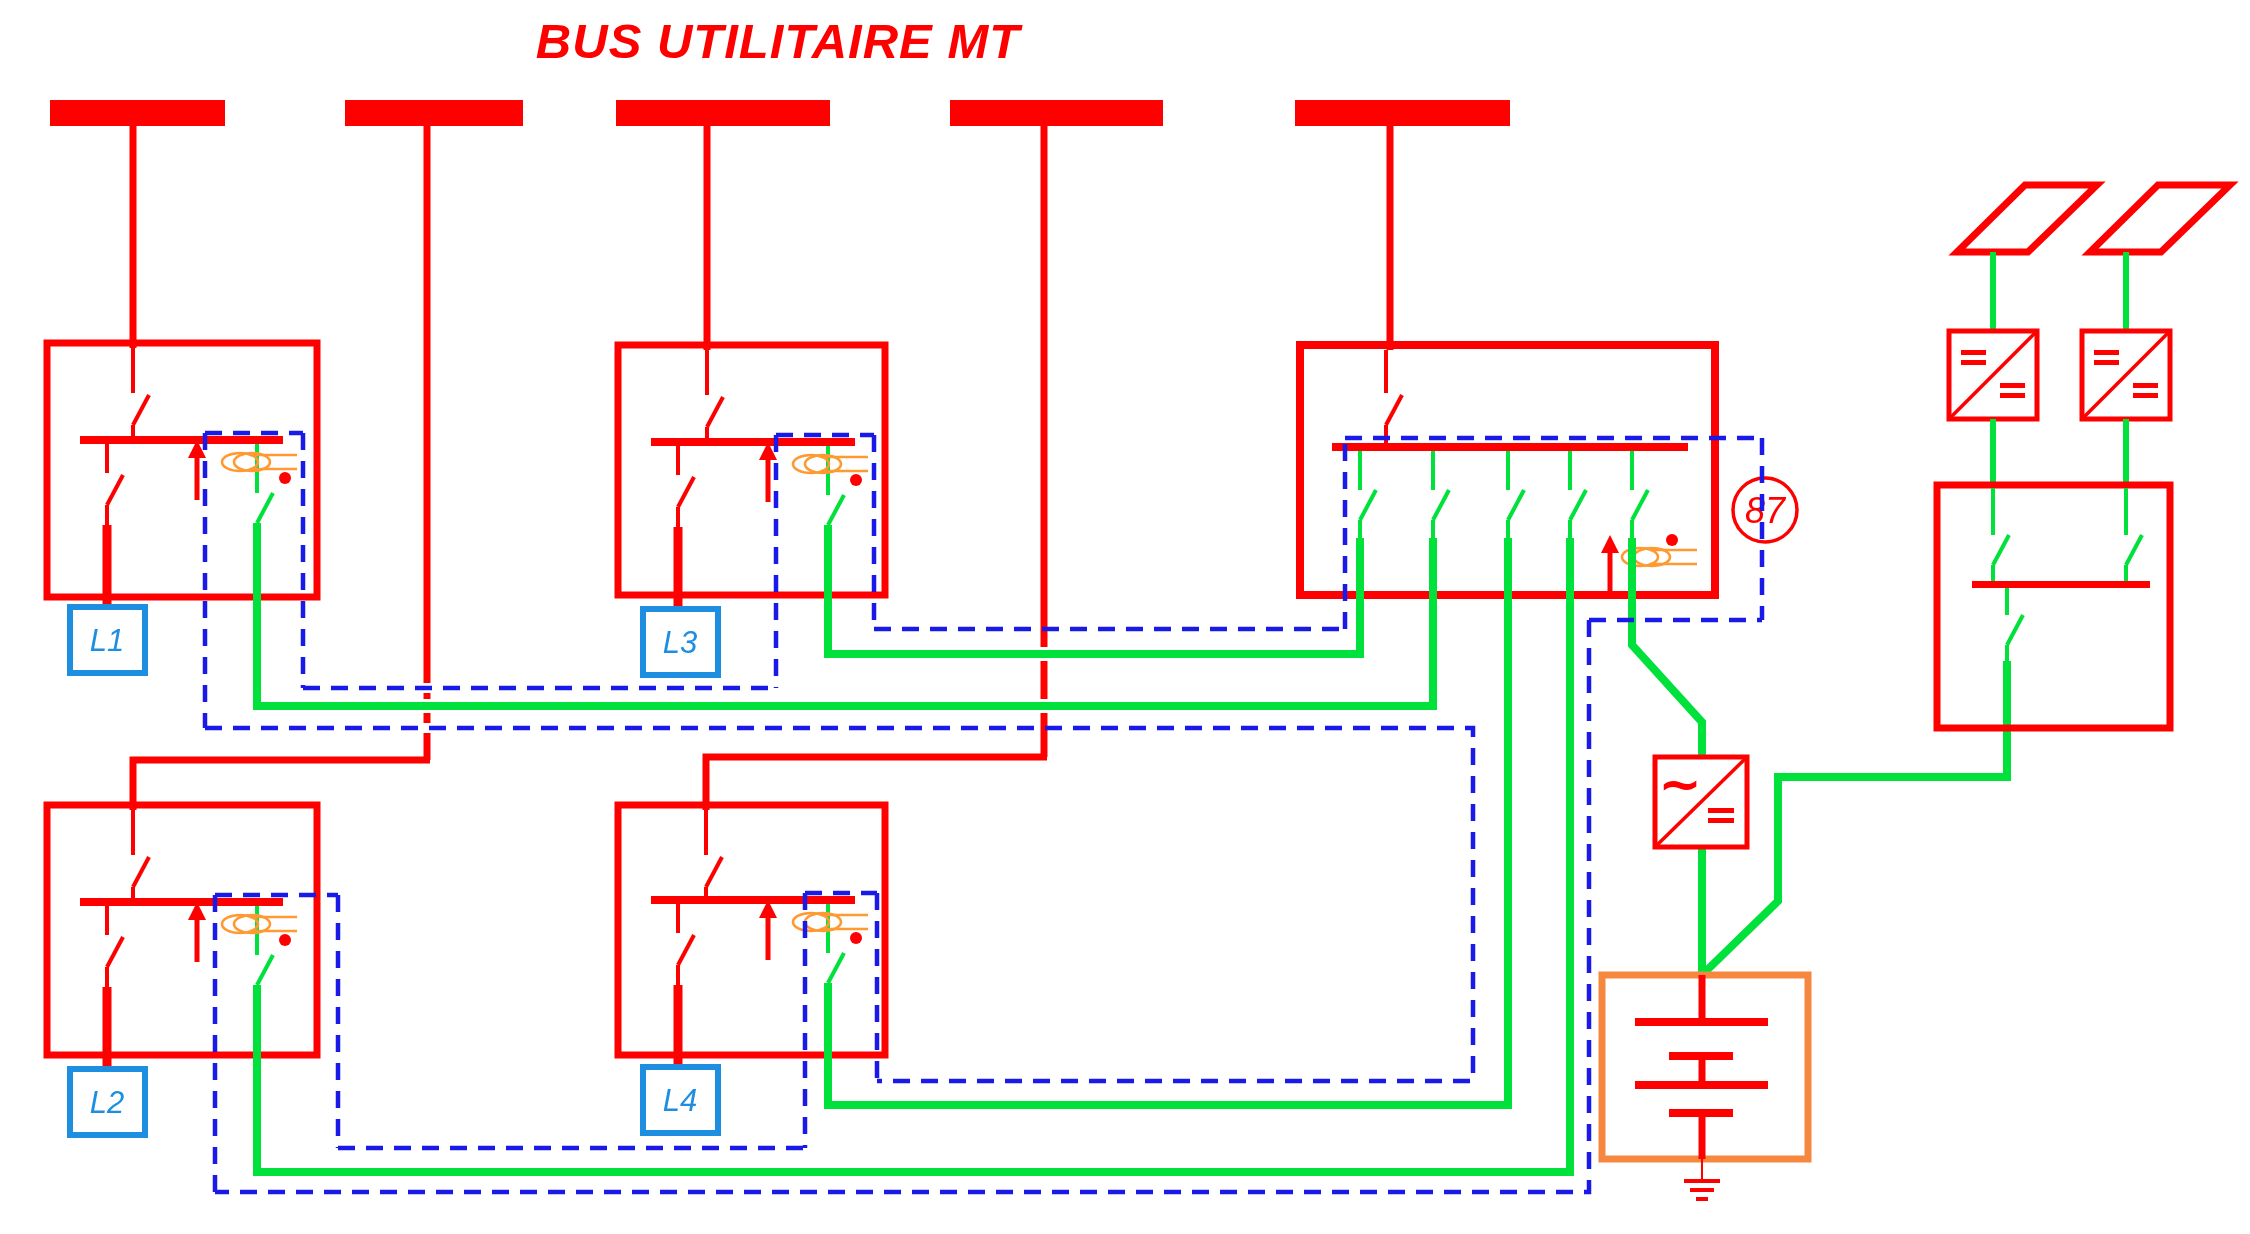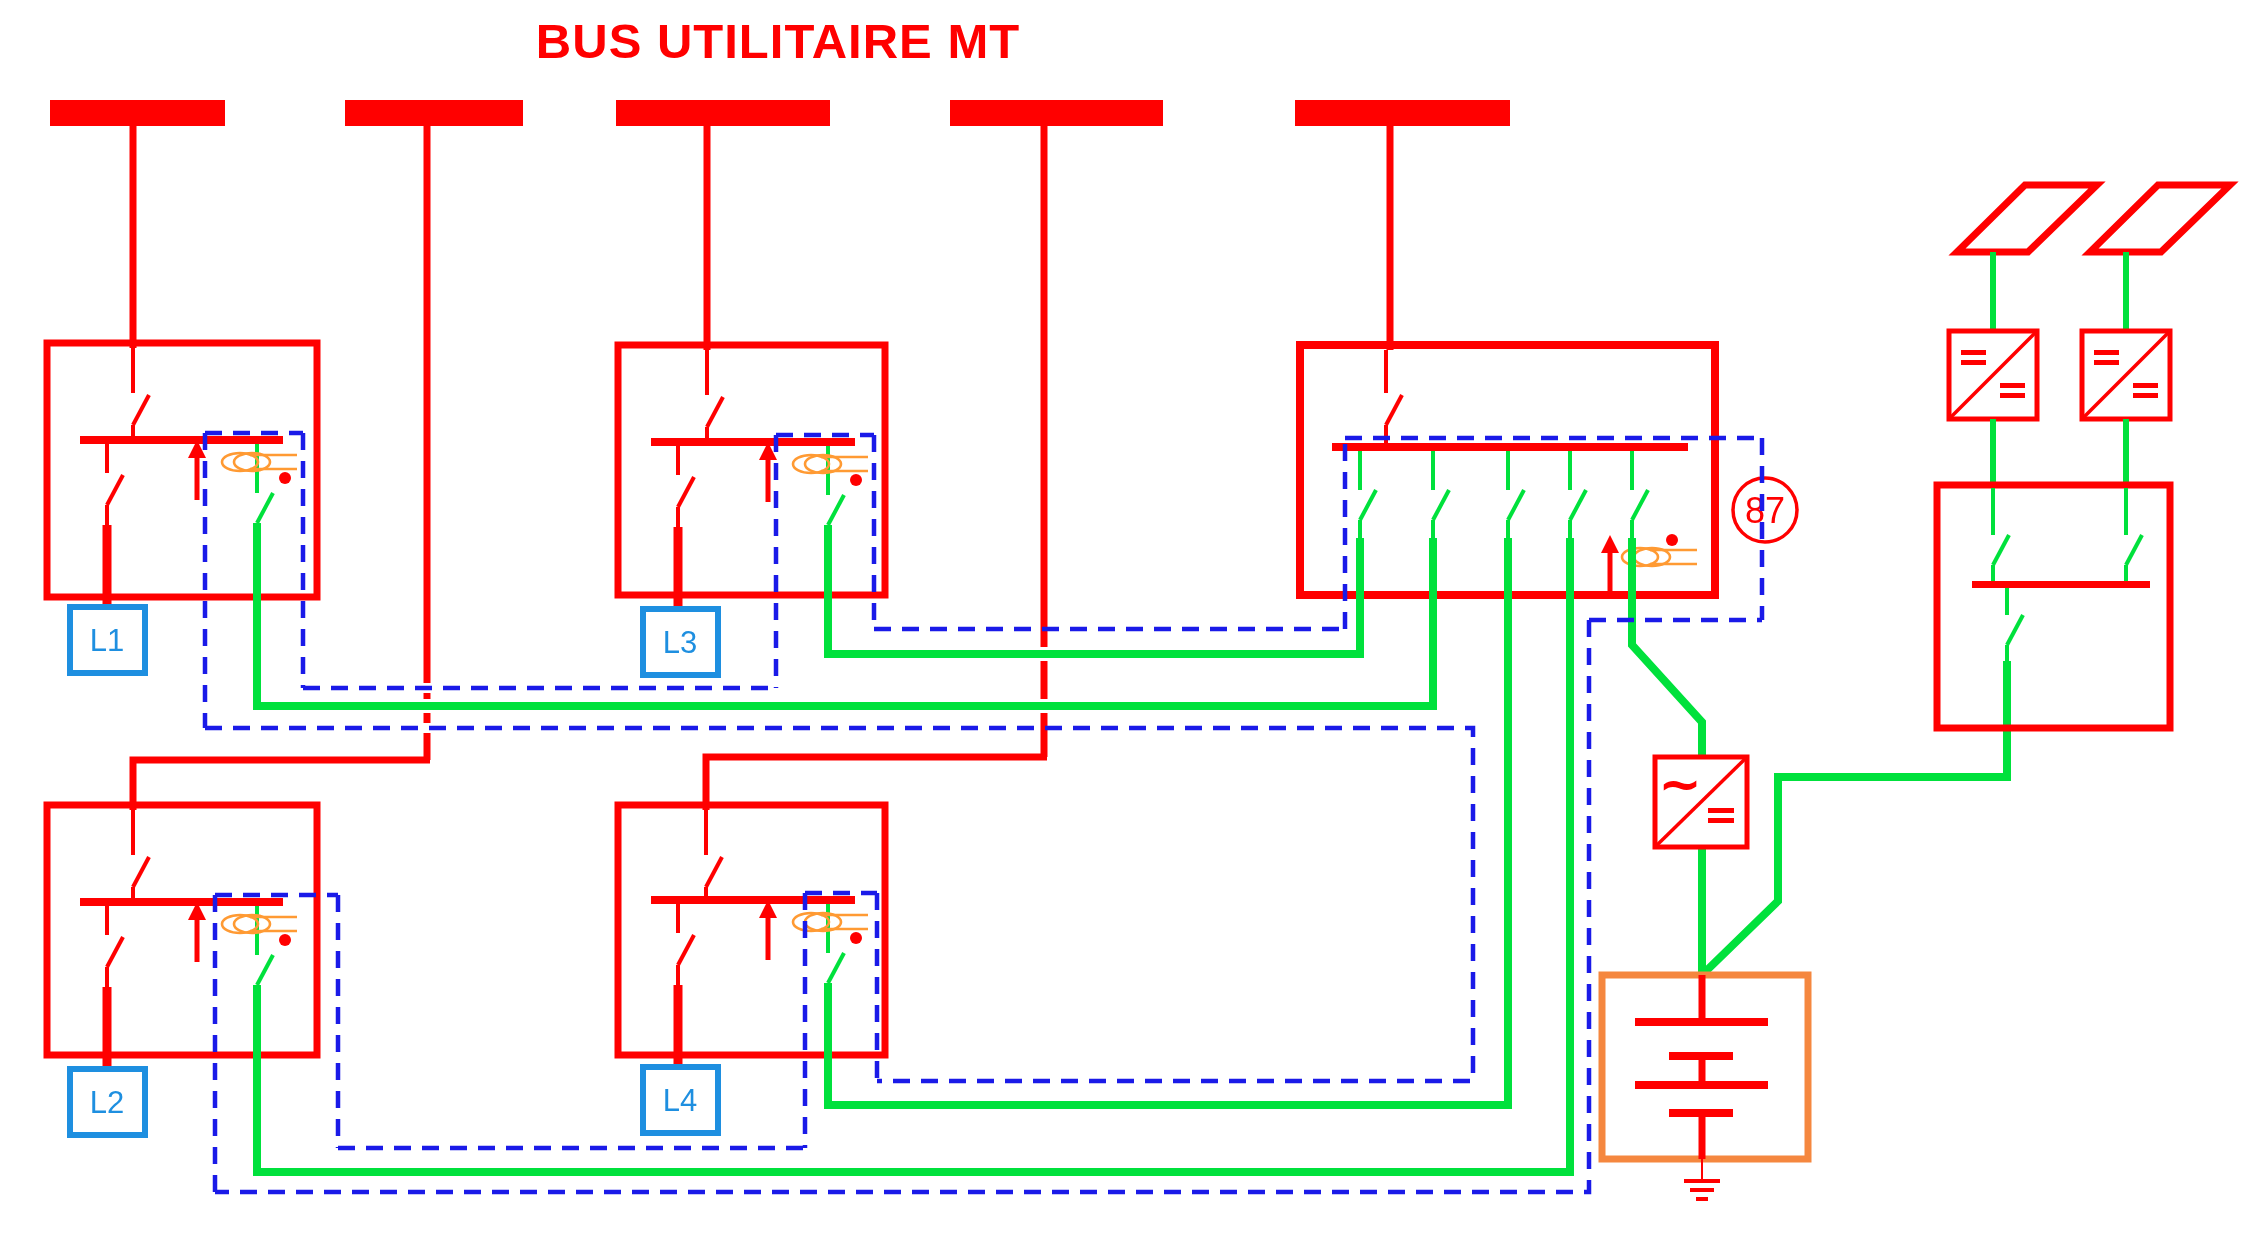--- a/index.html
+++ b/index.html
@@ -1,20 +1,20 @@
 <!DOCTYPE html>
 <html style="--red: #FF0000; --green: #00E13C; --blue: #1A1AE8; --load_blue: #1E8FE0; --ct_orange: #FF9A33; --battery_orange: #F5873F; --bg: #FFFFFF;"><head>
 <meta charset="utf-8">
 <style>
   :root{
     --red:#FF0000; --green:#00E13C; --blue:#1A1AE8; --load_blue:#1E8FE0;
     --ct_orange:#FF9A33; --battery_orange:#F5873F; --bg:#FFFFFF;
   }
   html,body{margin:0;padding:0;background:var(--bg);}
-  .stage{width:2250px;height:1234px;position:relative;background:var(--bg);}
+  .stage{width:2250px;height:1234px;position:relative;background:var(--bg);font-style:italic;}
   svg{display:block;}
   .rl{stroke:var(--red);fill:none;}
   .rf{fill:var(--red);stroke:none;}
   .gl{stroke:var(--green);fill:none;}
   .bl{stroke:var(--blue);fill:none;stroke-width:4.5;stroke-dasharray:17 11;}
   .ol{stroke:var(--ct_orange);fill:none;stroke-width:2.6;}
   .loadbox{fill:none;stroke:var(--load_blue);stroke-width:6;}
   .loadtxt{fill:var(--load_blue);font-family:"Liberation Sans",sans-serif;font-size:31px;text-anchor:middle;}
   .title{fill:var(--red);font-family:"Liberation Sans",sans-serif;font-size:49px;font-weight:bold;letter-spacing:1px;text-anchor:middle;}
   .relaytxt{fill:var(--red);font-family:"Liberation Sans",sans-serif;font-size:36px;text-anchor:middle;}

